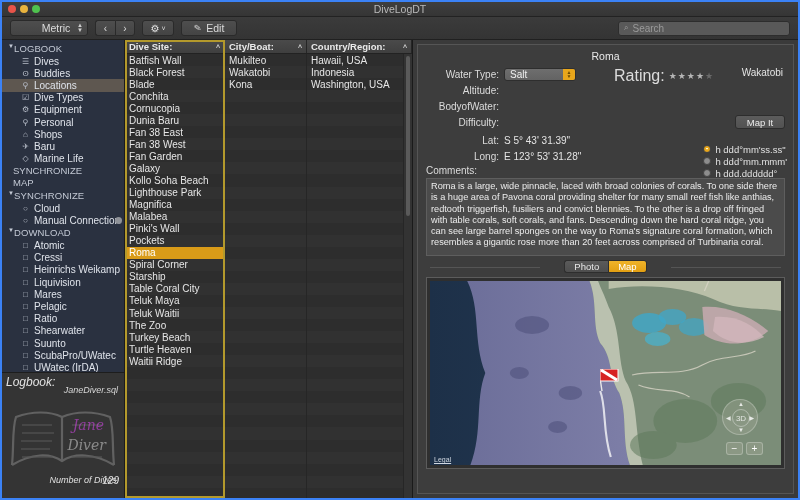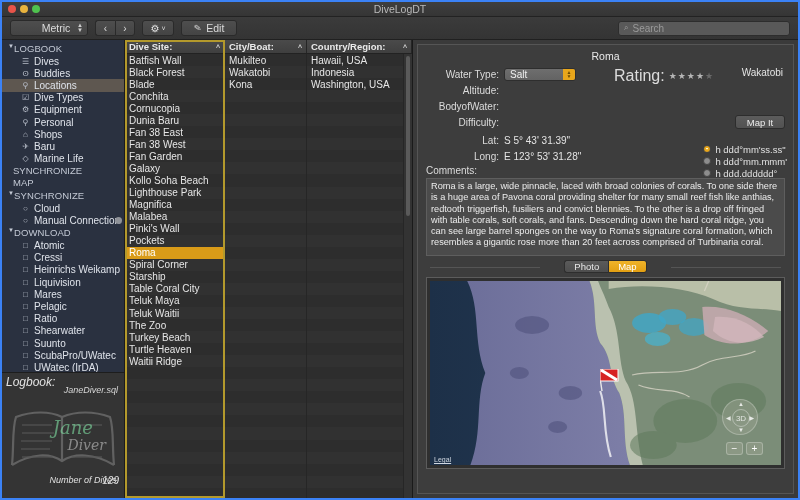--- a/index.html
+++ b/index.html
@@ -67,22 +67,22 @@
      border-radius: 50%; background: #8f9298; }
 
   
   .logfoot { height: 126px; background: #343434; border-top: 1px solid #1d1d1d;
     position: relative; flex: none; font-style: italic; overflow: hidden; }
   .lf-label { position: absolute; left: 4px; top: 2px; font-size: 12px; color: #e2e2e2; }
   .lf-file { position: absolute; right: 6px; top: 12px; font-size: 9px; color: #d8d8d8; }
   .lf-count { position: absolute; right: 5px; bottom: 13px; font-size: 9px; color: #e0e0e0; }
   .lf-num { position: absolute; right: 5px; bottom: 12px; font-size: 10px; color: #e0e0e0; }
   .book { position: absolute; left: 0; top: 22px; width: 123px; height: 88px; opacity: .5; }
-  .bk-name1 { position: absolute; right: 31px; top: 44px; font-size: 18px;
-    color: #86efac; font-family: "DejaVu Serif", serif; font-style: italic; opacity:.55; }
+  .bk-name1 { position: absolute; right: 20px; top: 44px; font-size: 14px;
+    color: #d946ef; font-family: "DejaVu Serif", serif; font-style: italic; opacity:.55; }
   .bk-name2 { position: absolute; right: 18px; top: 64px; font-size: 14px;
     color: #cfcfcf; font-family: "DejaVu Serif", serif; font-style: italic; opacity:.55; }
 
   
   .listwrap { width: 288px; flex: none; display: flex; flex-direction: column;
     background: #2d2d2d; border-right: 1px solid #1a1a1a; }
   .lhead { height: 14px; display: flex; background: linear-gradient(#4a4a4a,#3f3f3f);
     border-bottom: 1px solid #222; flex: none; }
   .lh { font-size: 9.5px; color: #eaeaea; font-weight: bold; display: flex;
     align-items: center; padding-left: 4px; border-right: 1px solid #262626;

